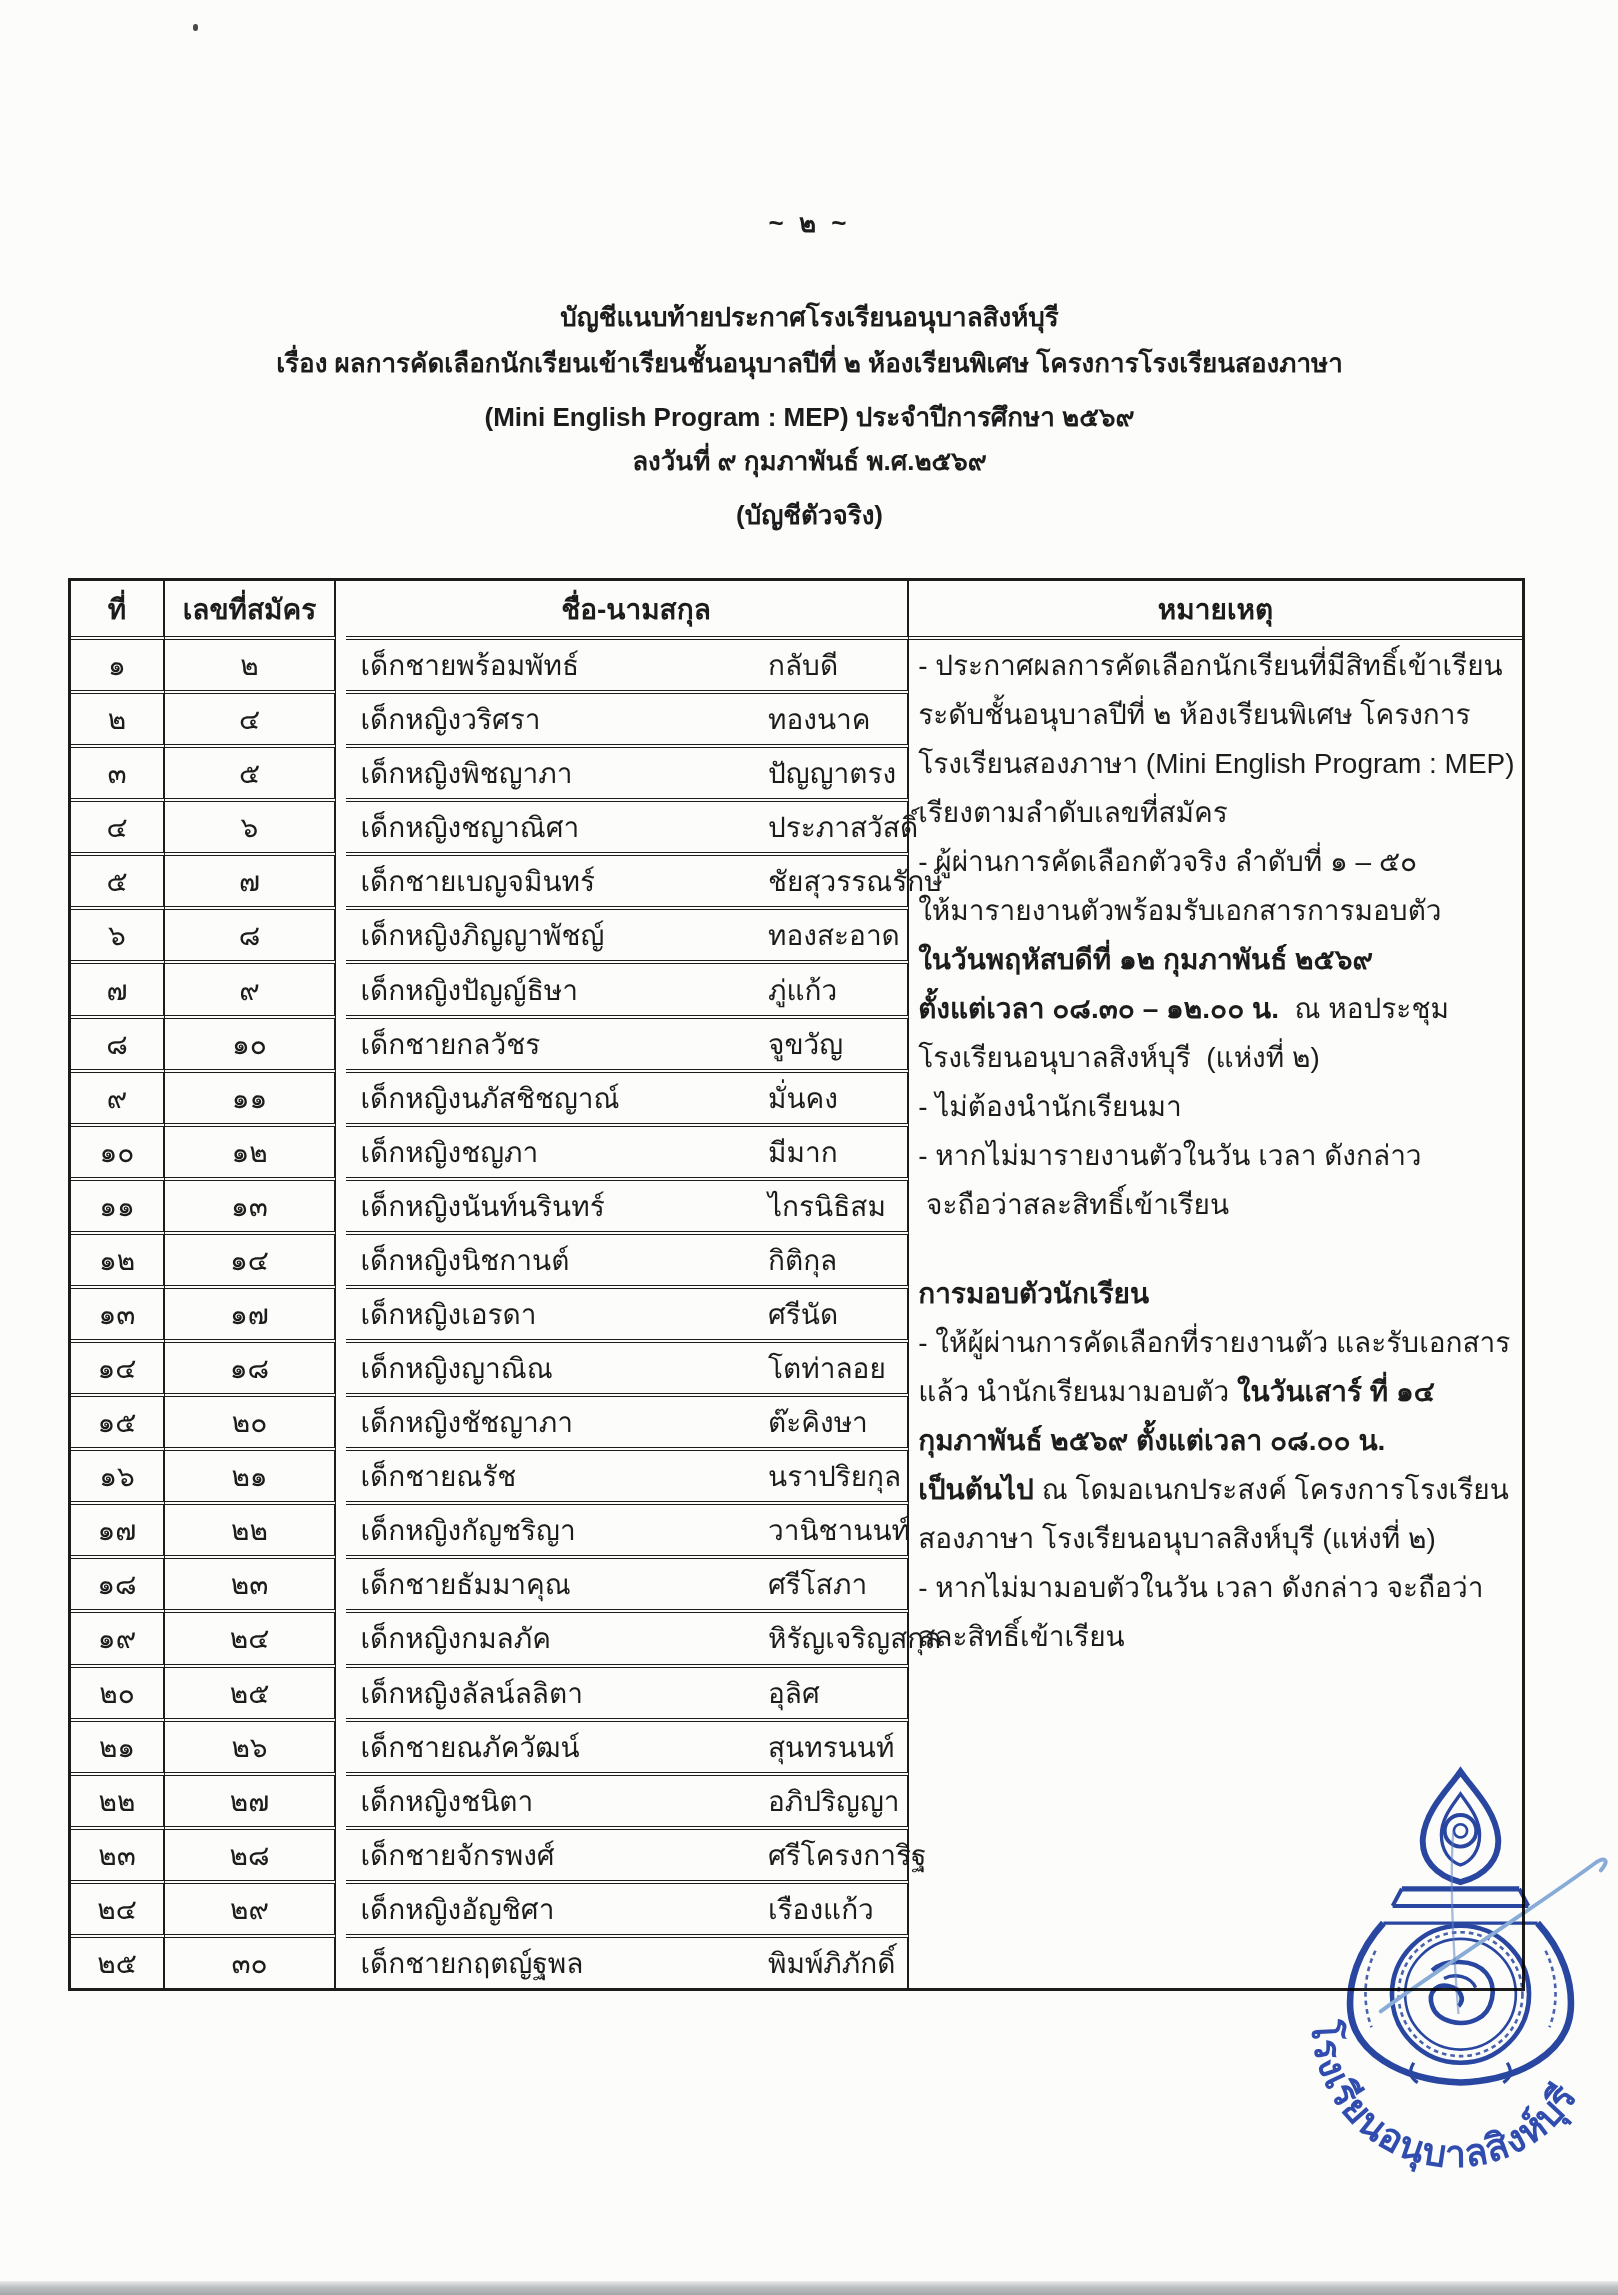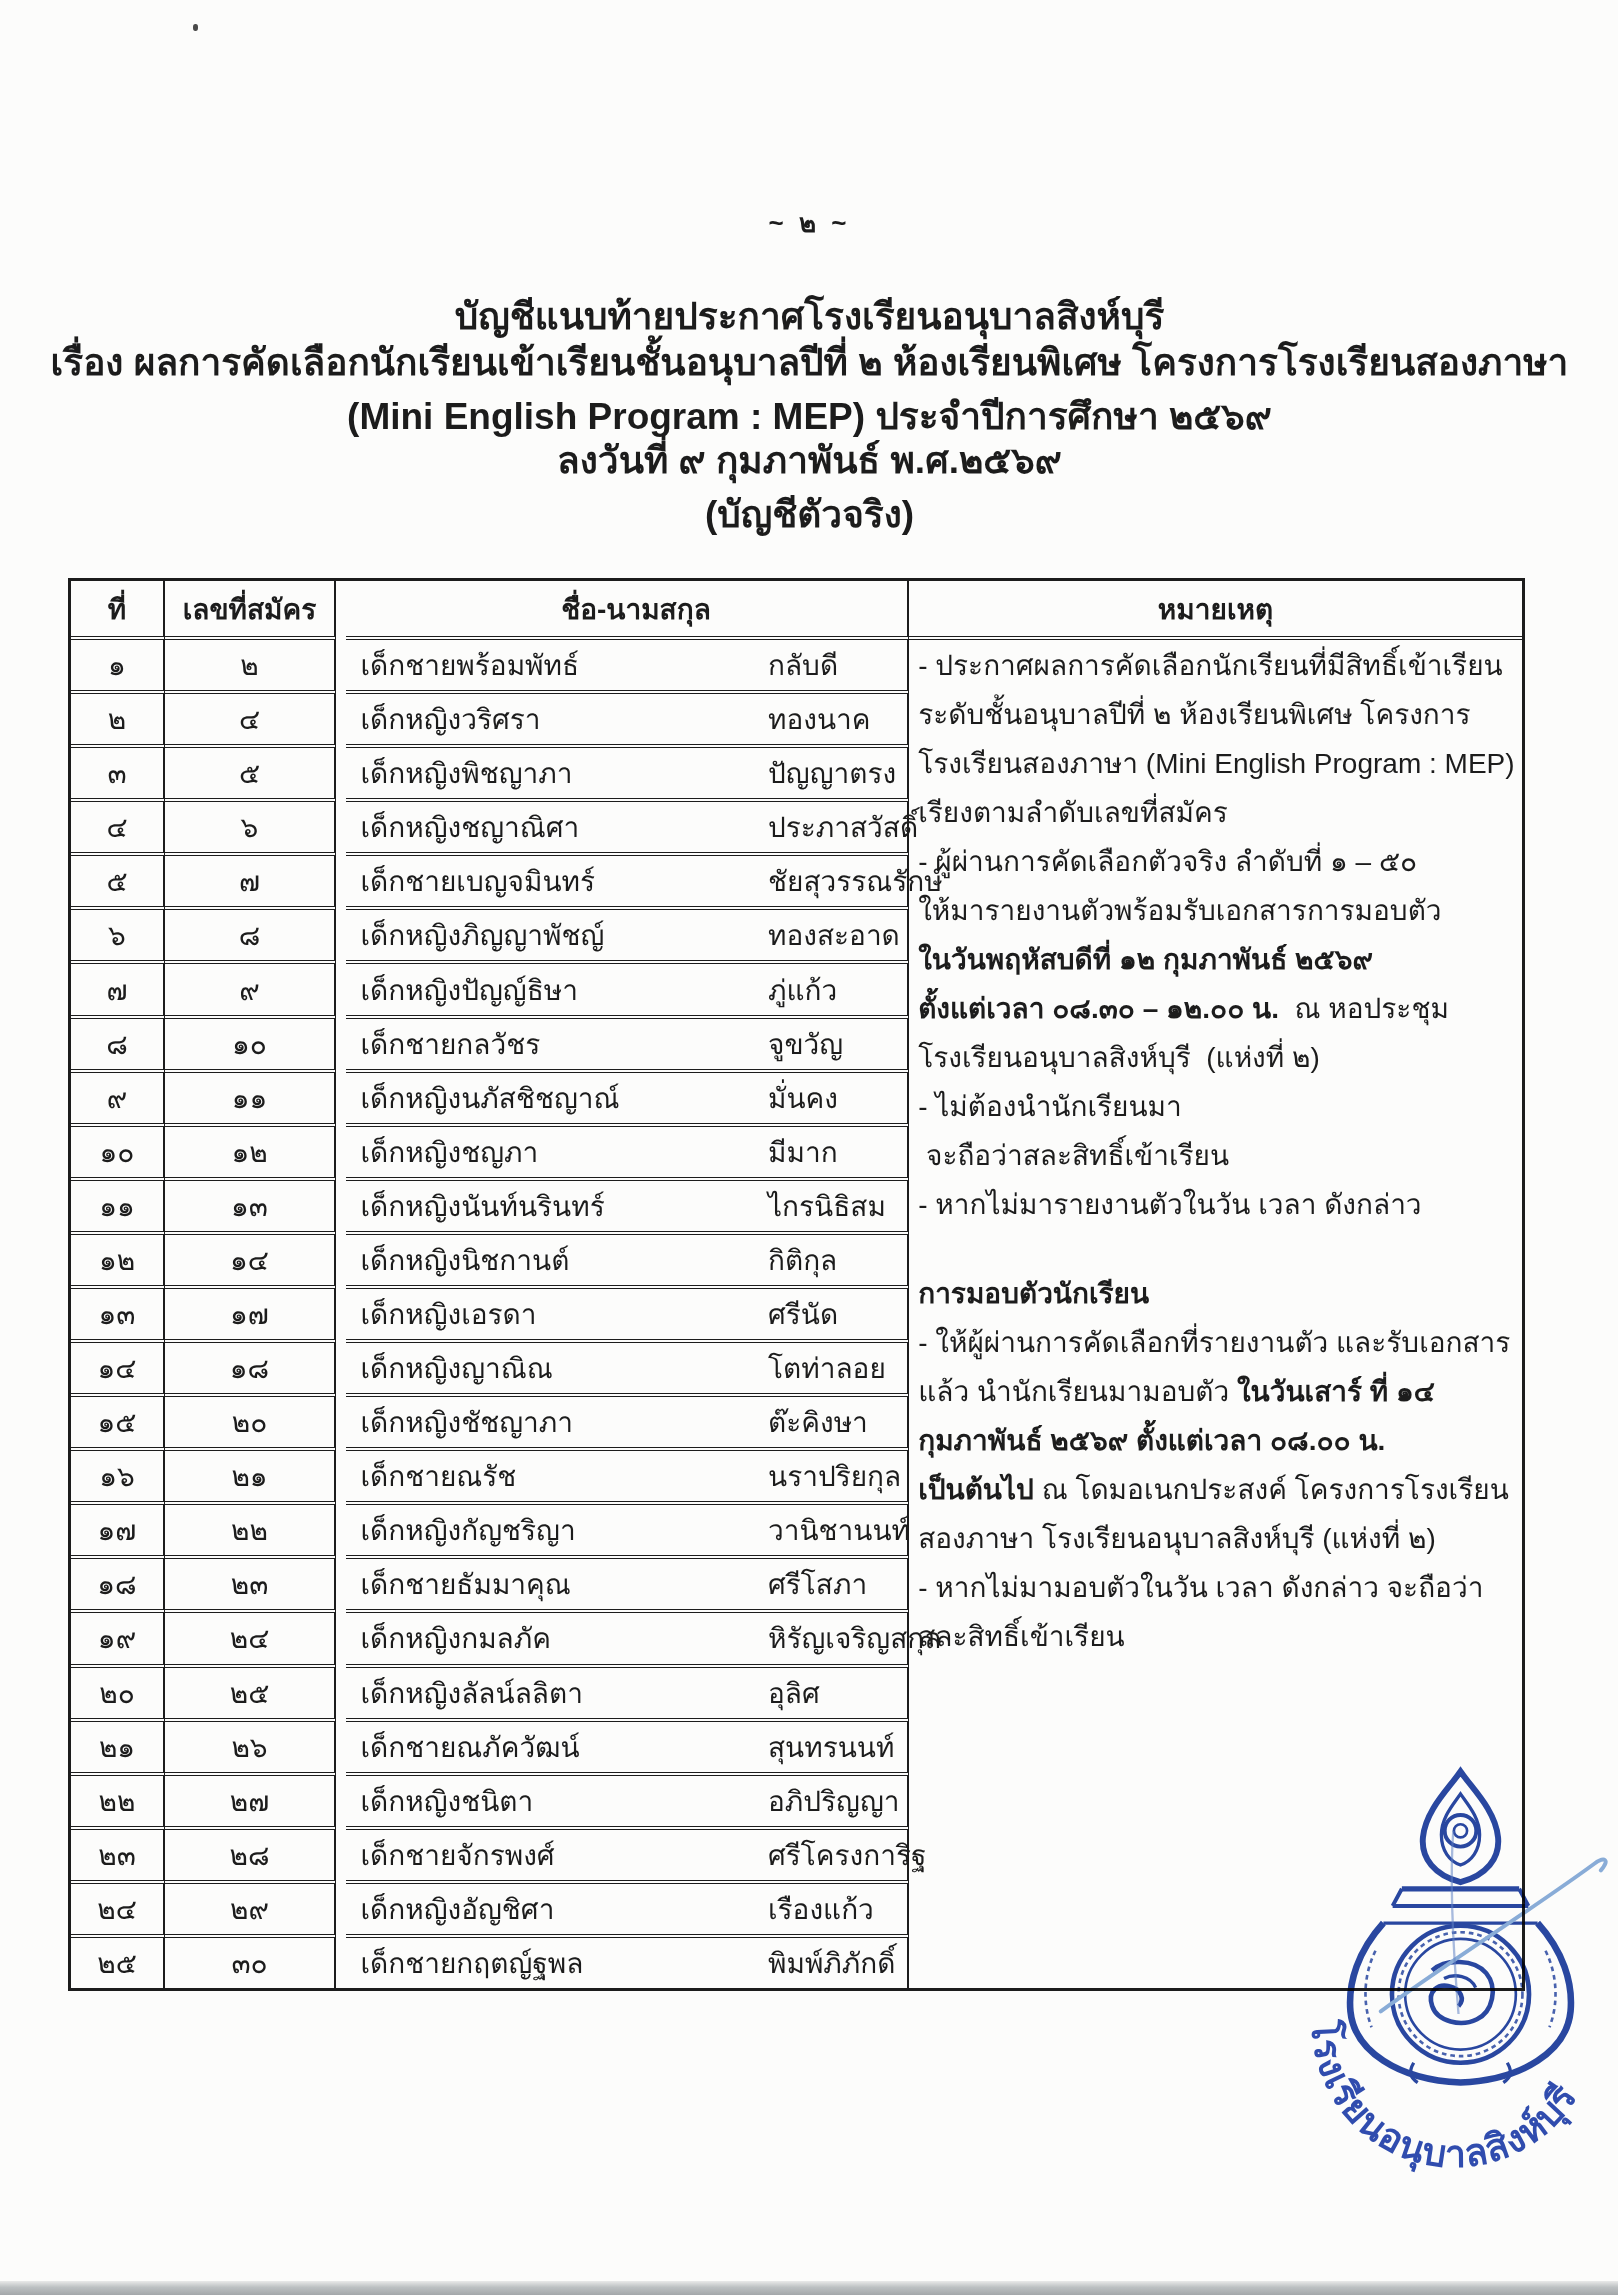--- a/index.html
+++ b/index.html
@@ -5,21 +5,21 @@
   html,body{margin:0;padding:0;}
   body{
     width:1619px;height:2295px;position:relative;overflow:hidden;
     background:#fcfcfb;
     font-family:"Liberation Sans","DejaVu Sans",sans-serif;
     color:#1c1c1c;
   }
   .abs{position:absolute;}
   .ctr{left:0;width:1619px;text-align:center;}
   .page-mark{top:202px;font-size:26px;font-weight:600;letter-spacing:4px;}
-  .t-line{font-weight:700;font-size:37px;line-height:40px;height:40px;}
+  .t-line{font-weight:700;font-size:26px;line-height:40px;height:40px;}
   #t1{top:297px;} #t2{top:343px;} #t3{top:390px;margin-top:7px;} #t4{top:441px;} #t5{top:495px;}
 
   
   #doc-table{
     left:68px;top:578px;width:1457px;height:1413px;
     box-sizing:border-box;border:3.3px solid #1c1c1c;
     display:grid;
     grid-template-columns:94px 171px 573px 1fr;
     grid-template-rows:55px repeat(25,1fr);
     background:transparent;
@@ -82,22 +82,22 @@
       <div class="r-line"><span>- ประกาศผลการคัดเลือกนักเรียนที่มีสิทธิ์เข้าเรียน</span></div>
       <div class="r-line"><span>ระดับชั้นอนุบาลปีที่ ๒ ห้องเรียนพิเศษ โครงการ</span></div>
       <div class="r-line"><span>โรงเรียนสองภาษา (Mini English Program : MEP)</span></div>
       <div class="r-line"><span>เรียงตามลำดับเลขที่สมัคร</span></div>
       <div class="r-line"><span>- ผู้ผ่านการคัดเลือกตัวจริง ลำดับที่ ๑ – ๕๐</span></div>
       <div class="r-line"><span>ให้มารายงานตัวพร้อมรับเอกสารการมอบตัว</span></div>
       <div class="r-line"><span class="b">ในวันพฤหัสบดีที่ ๑๒ กุมภาพันธ์ ๒๕๖๙</span></div>
       <div class="r-line"><span class="b">ตั้งแต่เวลา ๐๘.๓๐ – ๑๒.๐๐ น.</span><span>  ณ หอประชุม</span></div>
       <div class="r-line"><span>โรงเรียนอนุบาลสิงห์บุรี  (แห่งที่ ๒)</span></div>
       <div class="r-line"><span>- ไม่ต้องนำนักเรียนมา</span></div>
+      <div class="r-line"><span>- หากไม่มารายงานตัวในวัน เวลา ดังกล่าว</span></div>
       <div class="r-line"><span> จะถือว่าสละสิทธิ์เข้าเรียน</span></div>
-      <div class="r-line"><span>- หากไม่มารายงานตัวในวัน เวลา ดังกล่าว</span></div>
       <div class="r-gap"></div>
       <div class="r-line"><span class="b">การมอบตัวนักเรียน</span></div>
       <div class="r-line"><span>- ให้ผู้ผ่านการคัดเลือกที่รายงานตัว และรับเอกสาร</span></div>
       <div class="r-line"><span>แล้ว นำนักเรียนมามอบตัว </span><span class="b">ในวันเสาร์ ที่ ๑๔</span></div>
       <div class="r-line"><span class="b">กุมภาพันธ์ ๒๕๖๙ ตั้งแต่เวลา ๐๘.๐๐ น.</span></div>
       <div class="r-line"><span class="b">เป็นต้นไป</span><span> ณ โดมอเนกประสงค์ โครงการโรงเรียน</span></div>
       <div class="r-line"><span>สองภาษา โรงเรียนอนุบาลสิงห์บุรี (แห่งที่ ๒)</span></div>
       <div class="r-line"><span>- หากไม่มามอบตัวในวัน เวลา ดังกล่าว จะถือว่า</span></div>
       <div class="r-line"><span>สละสิทธิ์เข้าเรียน</span></div>
     </div>

